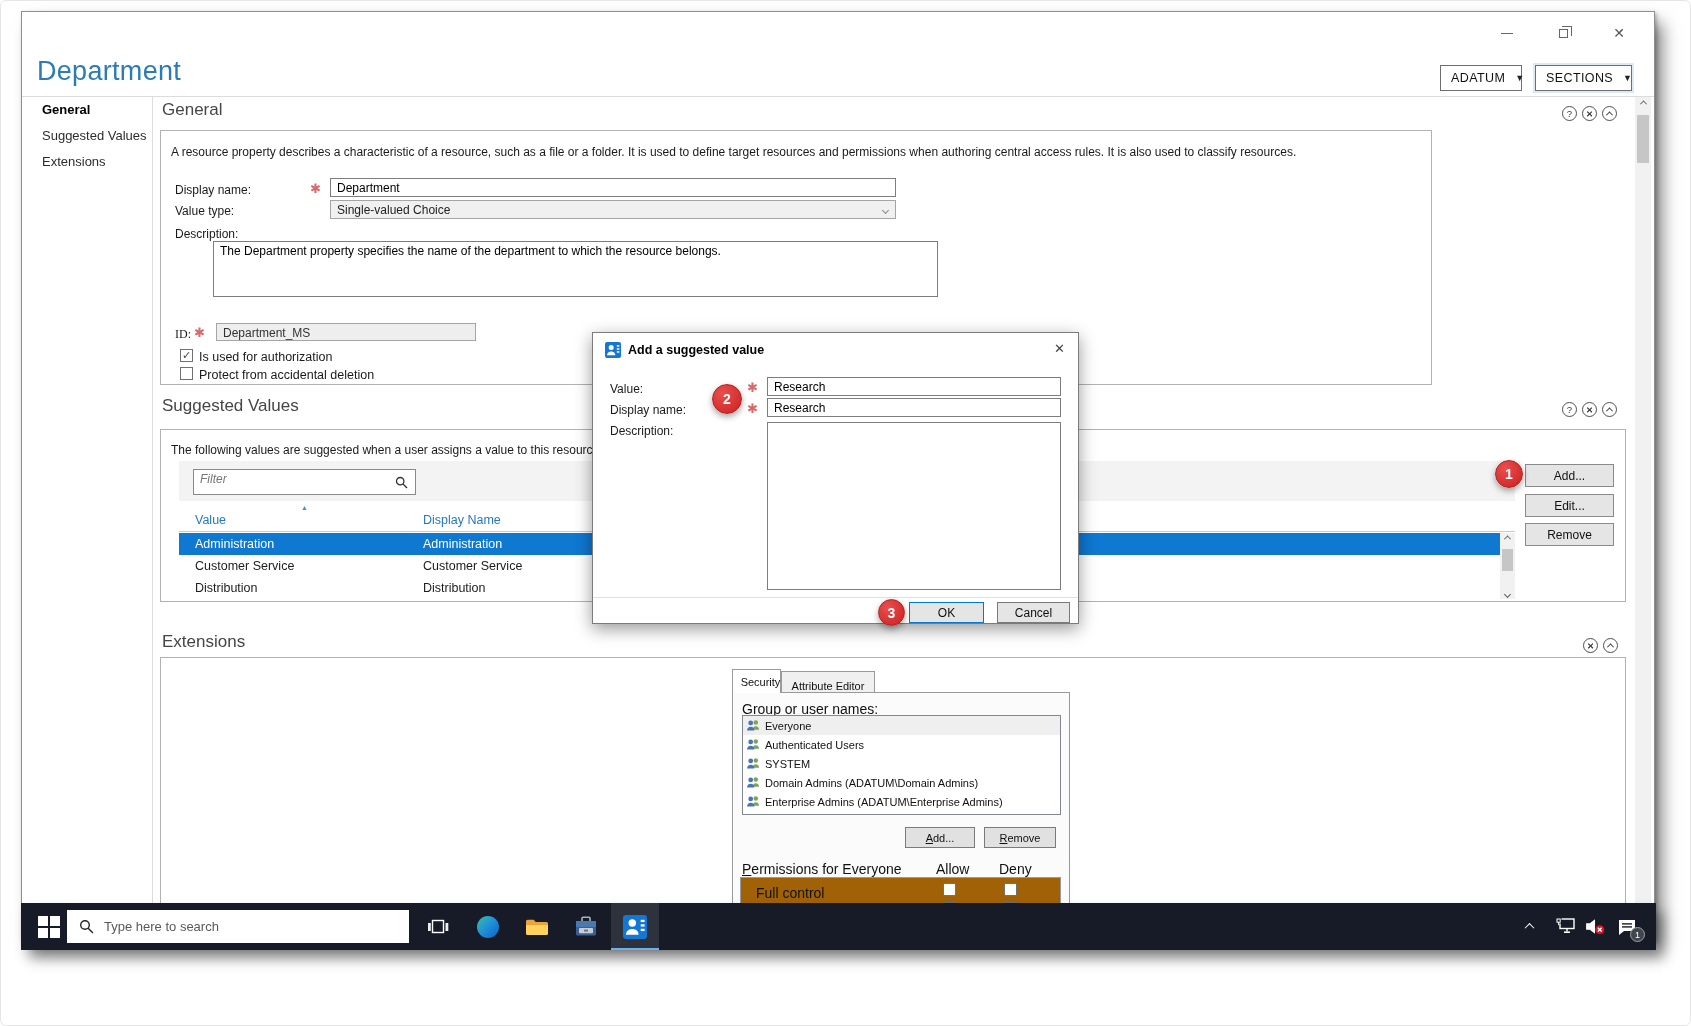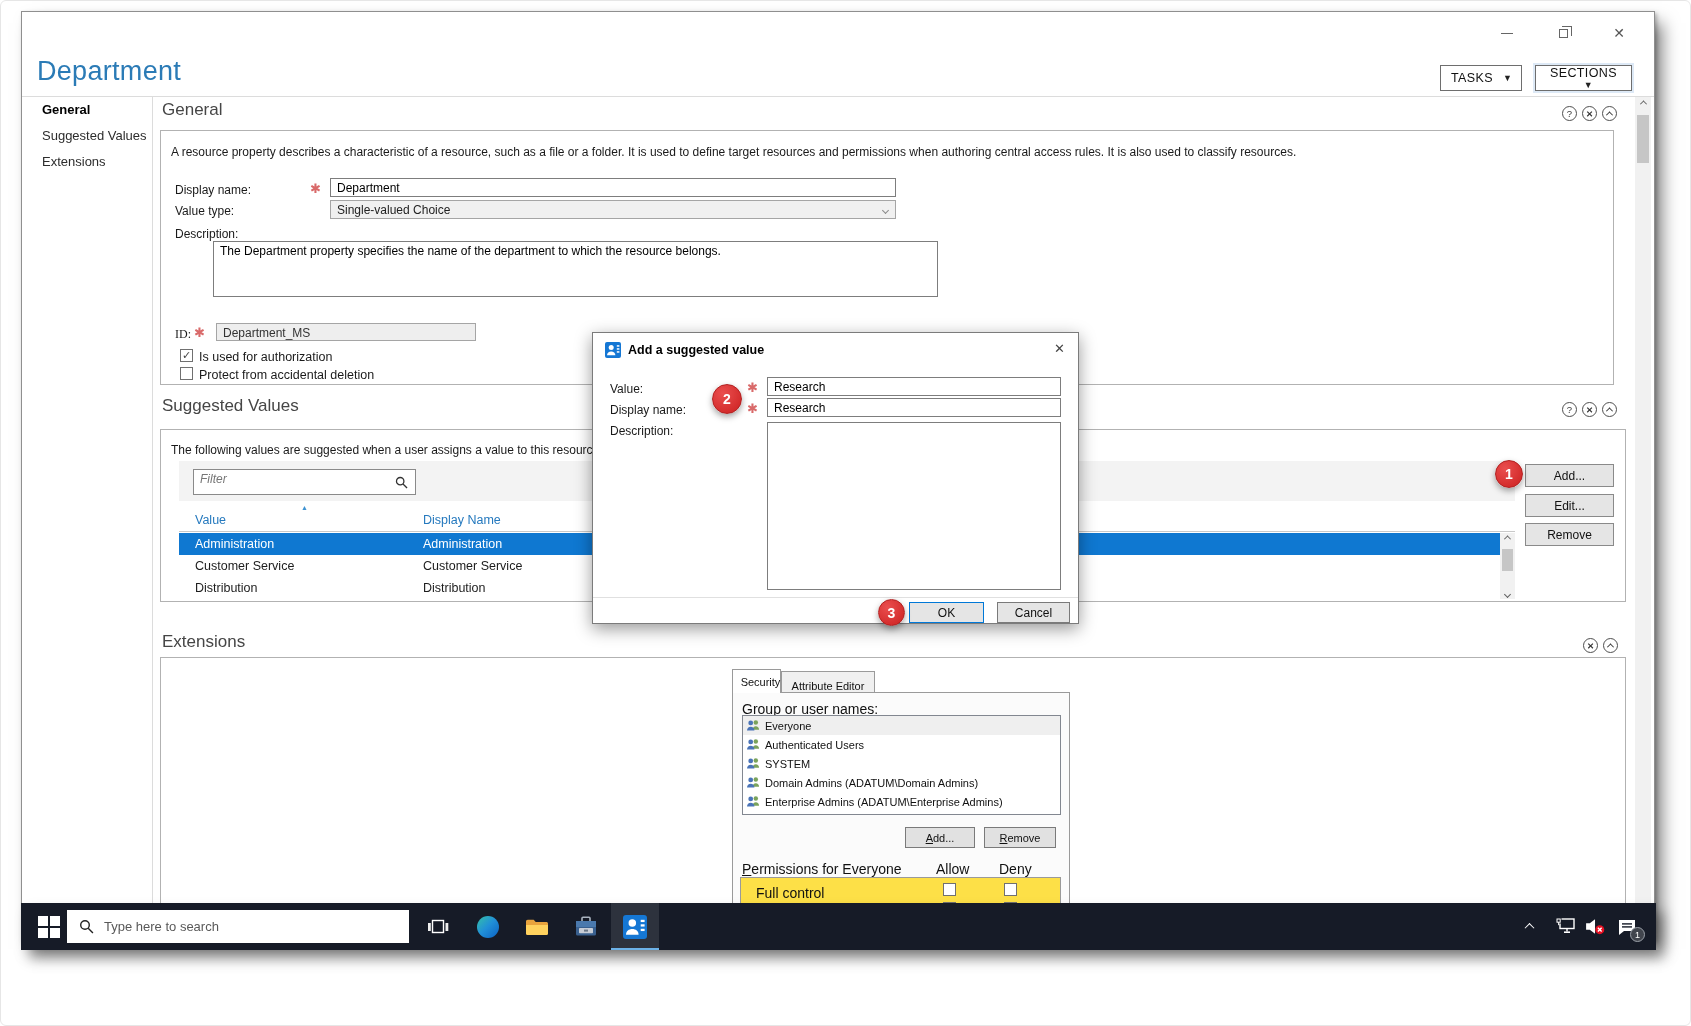--- a/index.html
+++ b/index.html
@@ -13,21 +13,21 @@
   .win-controls { position:absolute; top:14px; right:28px; display:flex; gap:42px; align-items:center; color:#666; }
   .wc { width:14px; height:14px; display:flex; align-items:center; justify-content:center; cursor:default; }
   .wc-min i { display:block; width:12px; border-top:1px solid #666; }
   .wc-restore i { position:relative; display:block; width:9px; height:9px; border:1px solid #666; background:#fff; }
   .wc-restore i:before { content:""; position:absolute; left:2px; top:-4px; width:9px; height:9px; border:1px solid #666; border-left:none; border-bottom:none; }
   .wc-close { font-size:14px; color:#555; }
 
   .page-title { position:absolute; left:15px; top:44px; font-size:27px; color:#2b7bb6; letter-spacing:.3px; }
   .hdr-btn { position:absolute; height:26px; background:#fff; border:1px solid #6e6e6e; display:flex; align-items:center; justify-content:space-between; padding:0 10px; font-size:12.5px; color:#111; letter-spacing:.4px; cursor:default; }
   .hdr-btn .tri { font-size:9px; color:#222; margin-left:10px; }
-  .hdr-sections { box-shadow:0 0 0 2px #dde9f6;flex-direction:column; }
+  .hdr-sections { box-shadow:0 0 0 2px #dde9f6; }
   .hdr-line { position:absolute; left:0; right:0; top:84px; border-top:1px solid #dcdcdc; }
 
   .sidebar-item { position:absolute; left:20px; font-size:13px; color:#2d2d2d; cursor:default; }
   .v-divider { position:absolute; left:130px; top:85px; height:816px; border-left:1px solid #dcdcdc; }
 
   .section-heading { position:absolute; font-size:17px; color:#464646; font-weight:400; }
   .sec-icons { position:absolute; display:flex; gap:5px; }
   .circ { width:15px; height:15px; border:1px solid #4f4f4f; border-radius:50%; display:flex; align-items:center; justify-content:center; font-size:9.5px; color:#333; background:#fff; }
   .chev { display:inline-block; width:5px; height:5px; border-right:1.4px solid currentColor; border-bottom:1.4px solid currentColor; }
   .chev.up { transform:rotate(-135deg) translate(-1px,-1px); }
@@ -59,21 +59,21 @@
   
   .tab { position:absolute; font-size:11px; color:#111; border:1px solid #9a9a9a; display:flex; align-items:center; justify-content:center; }
   .tab.active { background:#fff; border-bottom:none; z-index:2;padding-left:8px; }
   .tab.idle { background:#f0f0f0; }
   .tabpage { position:absolute; background:#fbfbfb; border:1px solid #9a9a9a; }
   .clbl { position:absolute; font-size:14px; color:#111; white-space:nowrap; }
   .listbox { position:absolute; background:#fff; border:1px solid #828790; overflow:hidden; }
   .li { display:flex; align-items:center; gap:4px; height:19px; padding:0 3px; font-size:11px; color:#111; white-space:nowrap; }
   .li.hl { background:#efefef; }
   .cbtn { position:absolute; background:#e1e1e1; border:1px solid #7a7a7a; font-size:11px; color:#111; display:flex; align-items:center; justify-content:center; }
-  .permbox { position:absolute; background:#fde047; border:1px solid #9a9a9a; overflow:hidden; }
+  .permbox { position:absolute; background:#a16207; border:1px solid #9a9a9a; overflow:hidden; }
 
   
   .dialog { position:absolute; left:591px; top:331px; width:487px; height:292px; background:#fff; border:1px solid #7b7b7b; box-shadow:0 5px 16px rgba(0,0,0,.4); z-index:50; }
   .dialog .title { position:absolute; left:35px; top:10px; font-size:12.5px; font-weight:bold; color:#000; }
   .dlg-close { position:absolute; right:13px; top:8px; font-size:13px; color:#444; }
   .dlg-footer { position:absolute; left:0; right:0; top:264px; border-top:1px solid #e0e0e0; }
   .dlg-btn { position:absolute; height:21px; background:#e5e5e5; font-size:12px; color:#111; display:flex; align-items:center; justify-content:center; }
 
   .ann { position:absolute; border-radius:50%; background:radial-gradient(circle at 35% 30%, #ea4e4e, #d32b2b 75%); border:1px solid #b02020; color:#fff; font-weight:bold; font-size:14px; display:flex; align-items:center; justify-content:center; box-shadow:0 3px 6px rgba(0,0,0,.35); z-index:60; }
 
@@ -106,21 +106,21 @@
         </span>
       <span class="wc wc-restore">
           <i></i>
         </span>
       <span class="wc wc-close">✕</span>
     </div>
 
     <div class="page-title">Department</div>
 
     <div class="hdr-btn" style="left:1418px; top:53px; width:82px;">
-      <span>TASKS</span>
+      <span>ADATUM</span>
       <span class="tri">▼</span>
     </div>
     <div class="hdr-btn hdr-sections" style="left:1513px; top:53px; width:97px;">
       <span>SECTIONS</span>
       <span class="tri">▼</span>
     </div>
     <div class="hdr-line"></div>
 
     <div class="sidebar-item" style="top:90px; font-weight:bold; color:#000;">General</div>
     <div class="sidebar-item" style="top:116px;">Suggested Values</div>
@@ -129,21 +129,21 @@
 
     <div class="section-heading" style="left:140px; top:88px;">General</div>
     <div class="sec-icons" style="left:1540px; top:94px;">
       <span class="circ">?</span>
       <span class="circ" style="font-weight:bold; font-size:8.5px;">✕</span>
       <span class="circ">
           <span class="chev up"></span>
         </span>
     </div>
 
-    <div class="panel" style="left:138px; top:118px; width:1454px; height:255px;">
+    <div class="panel" style="left:138px; top:118px; width:1272px; height:255px;">
       <div class="lbl" style="left:10px; top:14px; right:20px; white-space:normal;">A resource property describes a characteristic of a resource, such as a file or a folder. It is used to define target resources and permissions when authoring central access rules. It is also used to classify resources.</div>
 
       <div class="lbl" style="left:14px; top:52px;">Display name:</div>
       <div class="ast" style="left:149px; top:50px;">✱</div>
       <div class="tb" style="left:169px; top:47px; width:566px; height:19px;">Department</div>
 
       <div class="lbl" style="left:14px; top:73px;">Value type:</div>
       <div class="dd" style="left:169px; top:69px; width:566px; height:19px;">
         <span>Single-valued Choice</span>
         <span class="chev dn"></span>

